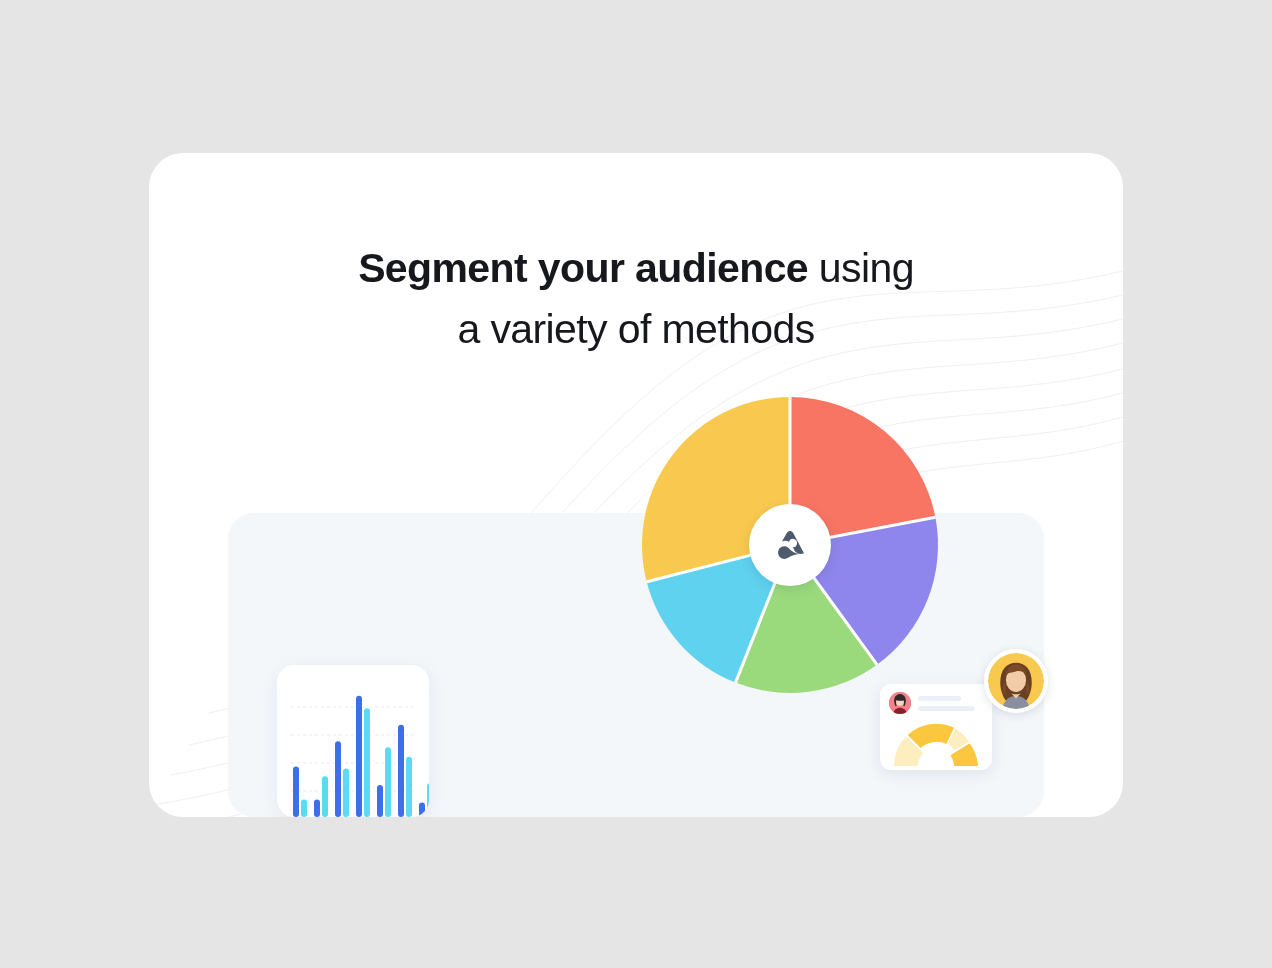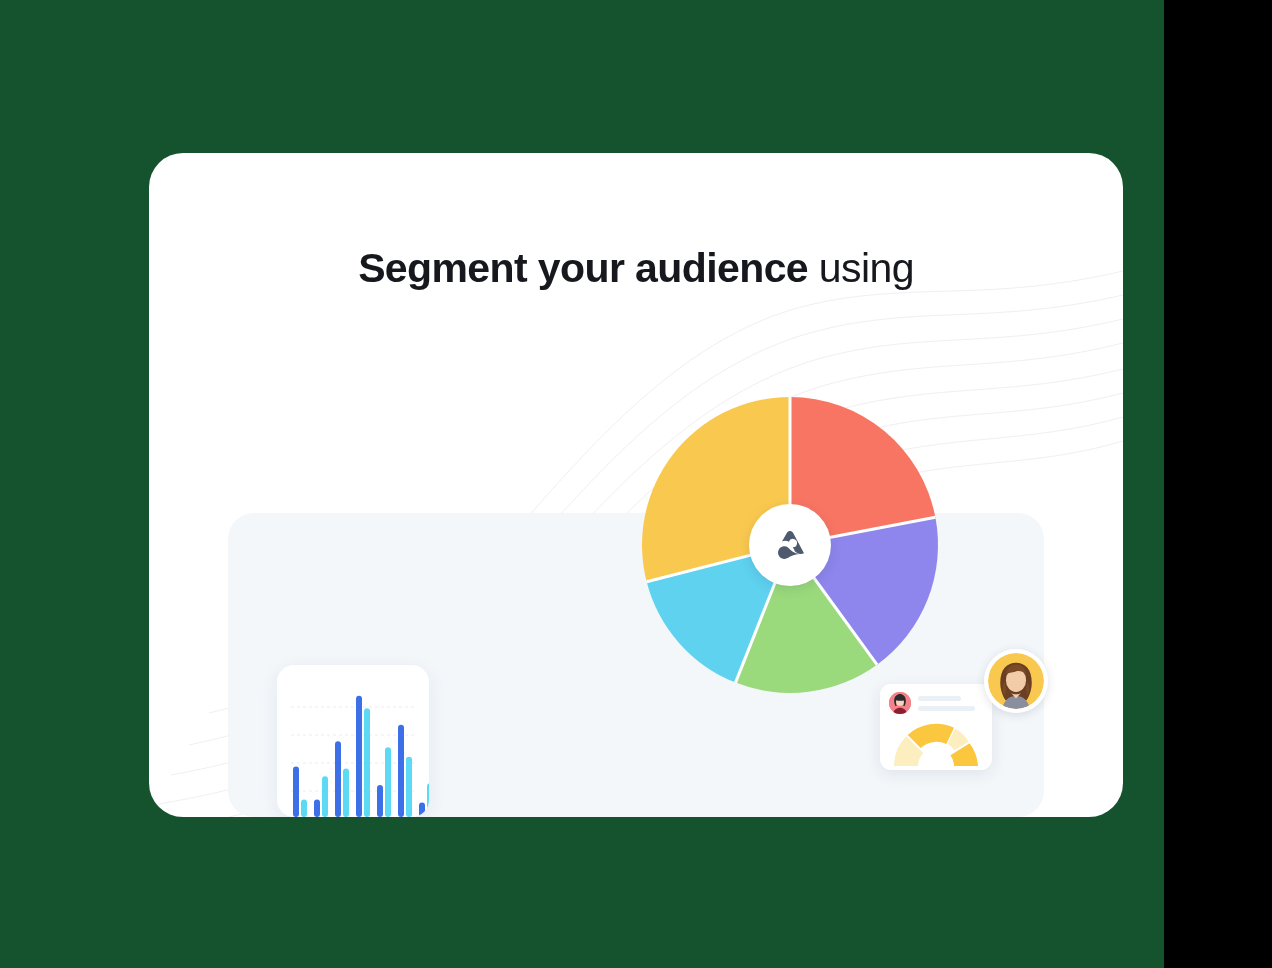--- a/index.html
+++ b/index.html
@@ -7,23 +7,23 @@
   html, body {
     width: 1272px;
     height: 968px;
     background: #000000;
     font-family: "Liberation Sans", sans-serif;
     overflow: hidden;
   }
 
   #stage {
     position: relative;
-    width: 1164px;
+    width: 1272px;
     height: 968px;
-    background: #14532d;
+    background: #e5e5e5;
   }
 
   
   .hero-card {
     position: absolute;
     left: 149px;
     top: 153px;
     width: 974px;
     height: 664px;
     background: #ffffff;
@@ -189,20 +189,21 @@
         <path d="M974 190 C 856 220, 782 204, 684 230 C 578 258, 498 334, 412 430 C 326 526, 236 614, 4 652"></path>
         <path d="M974 216 C 862 244, 790 230, 692 256 C 584 286, 504 362, 418 460 C 330 558, 240 644, -14 682"></path>
         <path d="M974 240 C 868 268, 796 254, 700 282 C 590 312, 510 390, 424 490 C 334 590, 244 674, -32 712"></path>
         <path d="M974 264 C 874 292, 802 280, 708 308 C 596 338, 516 418, 430 520 C 338 622, 248 704, -50 742"></path>
         <path d="M974 288 C 880 316, 808 304, 716 332 C 602 364, 522 446, 436 550 C 342 654, 252 734, -68 772"></path>
       </g>
     </svg>
 
     <h1 class="headline">
       <span><span class="strong">Segment your audience</span><span> using</span></span><br>
+      <span>a variety of methods</span>
     </h1>
 
     <div class="panel"></div>
 
     <div class="bar-card">
       <svg viewBox="0 0 152 152" aria-hidden="true">
         <g stroke="#e7edf4" stroke-width="1" stroke-dasharray="3 3">
           <line x1="14" y1="42" x2="140" y2="42"></line>
           <line x1="14" y1="70" x2="140" y2="70"></line>
           <line x1="14" y1="98" x2="140" y2="98"></line>

